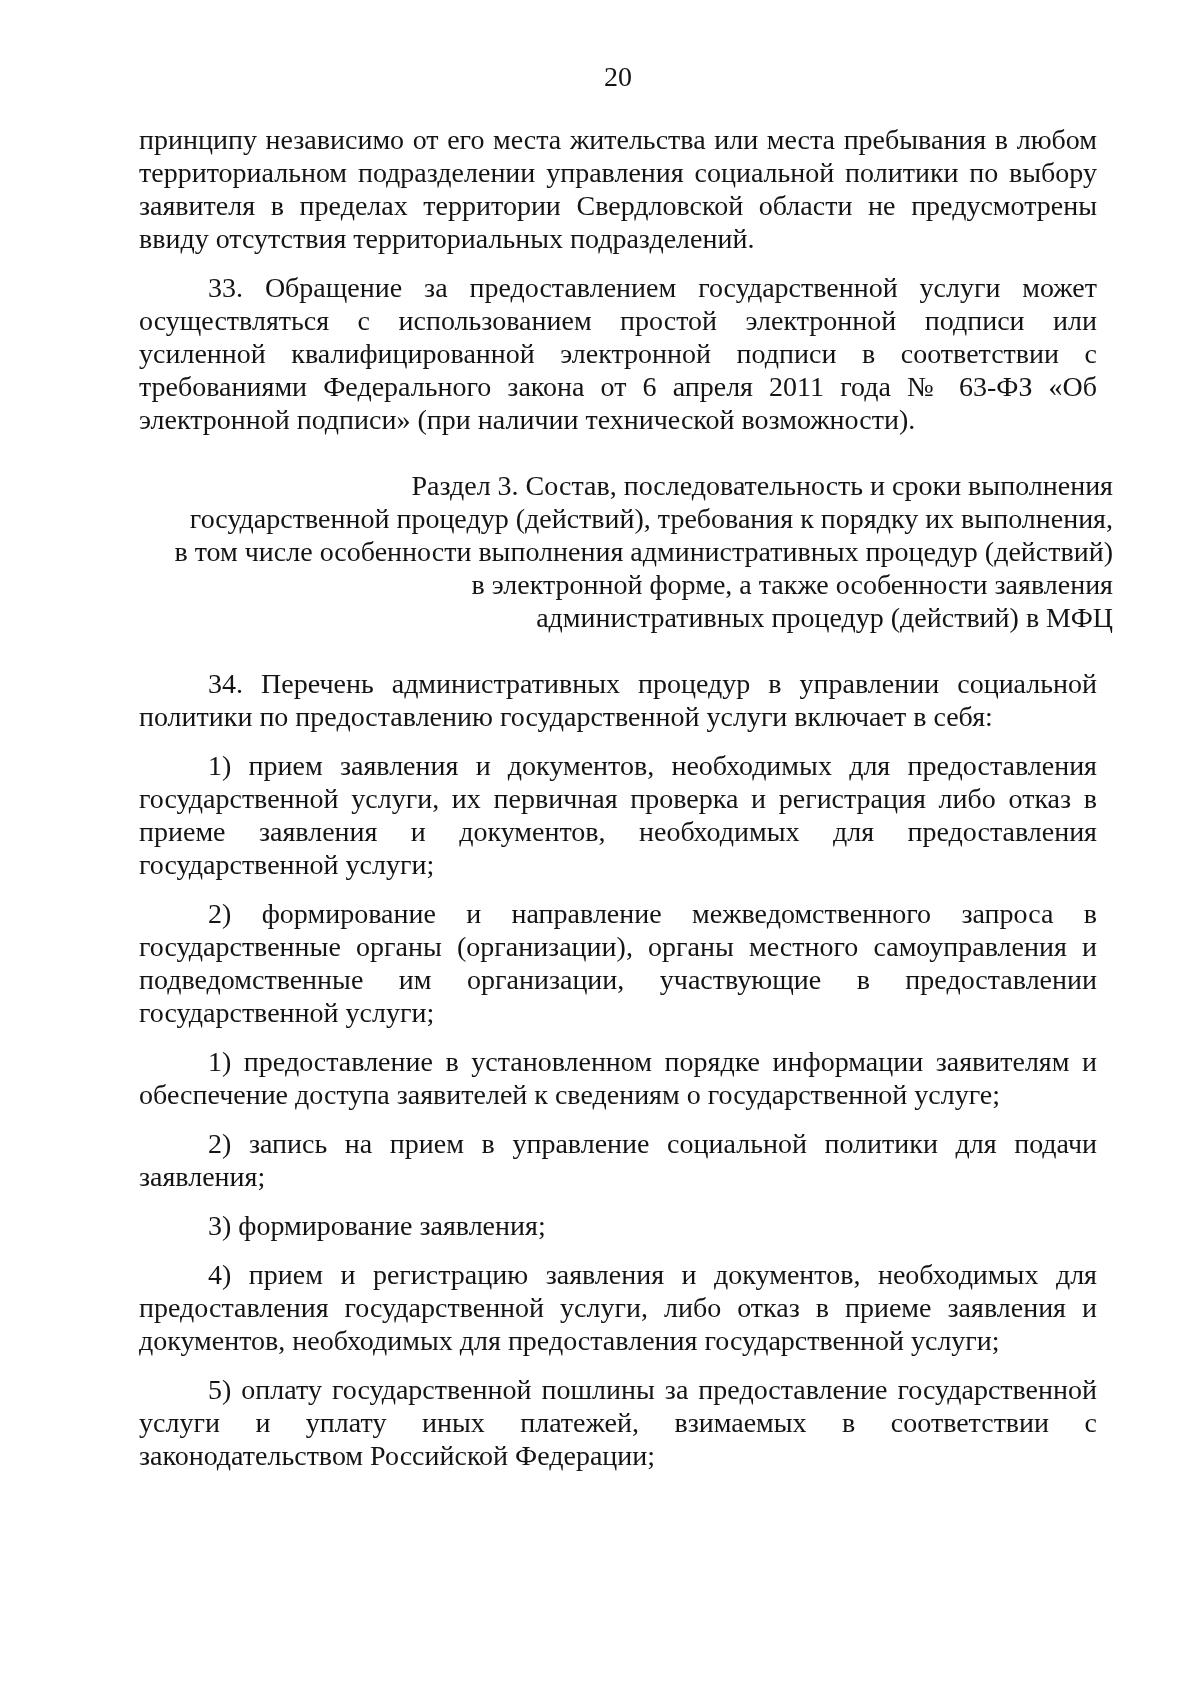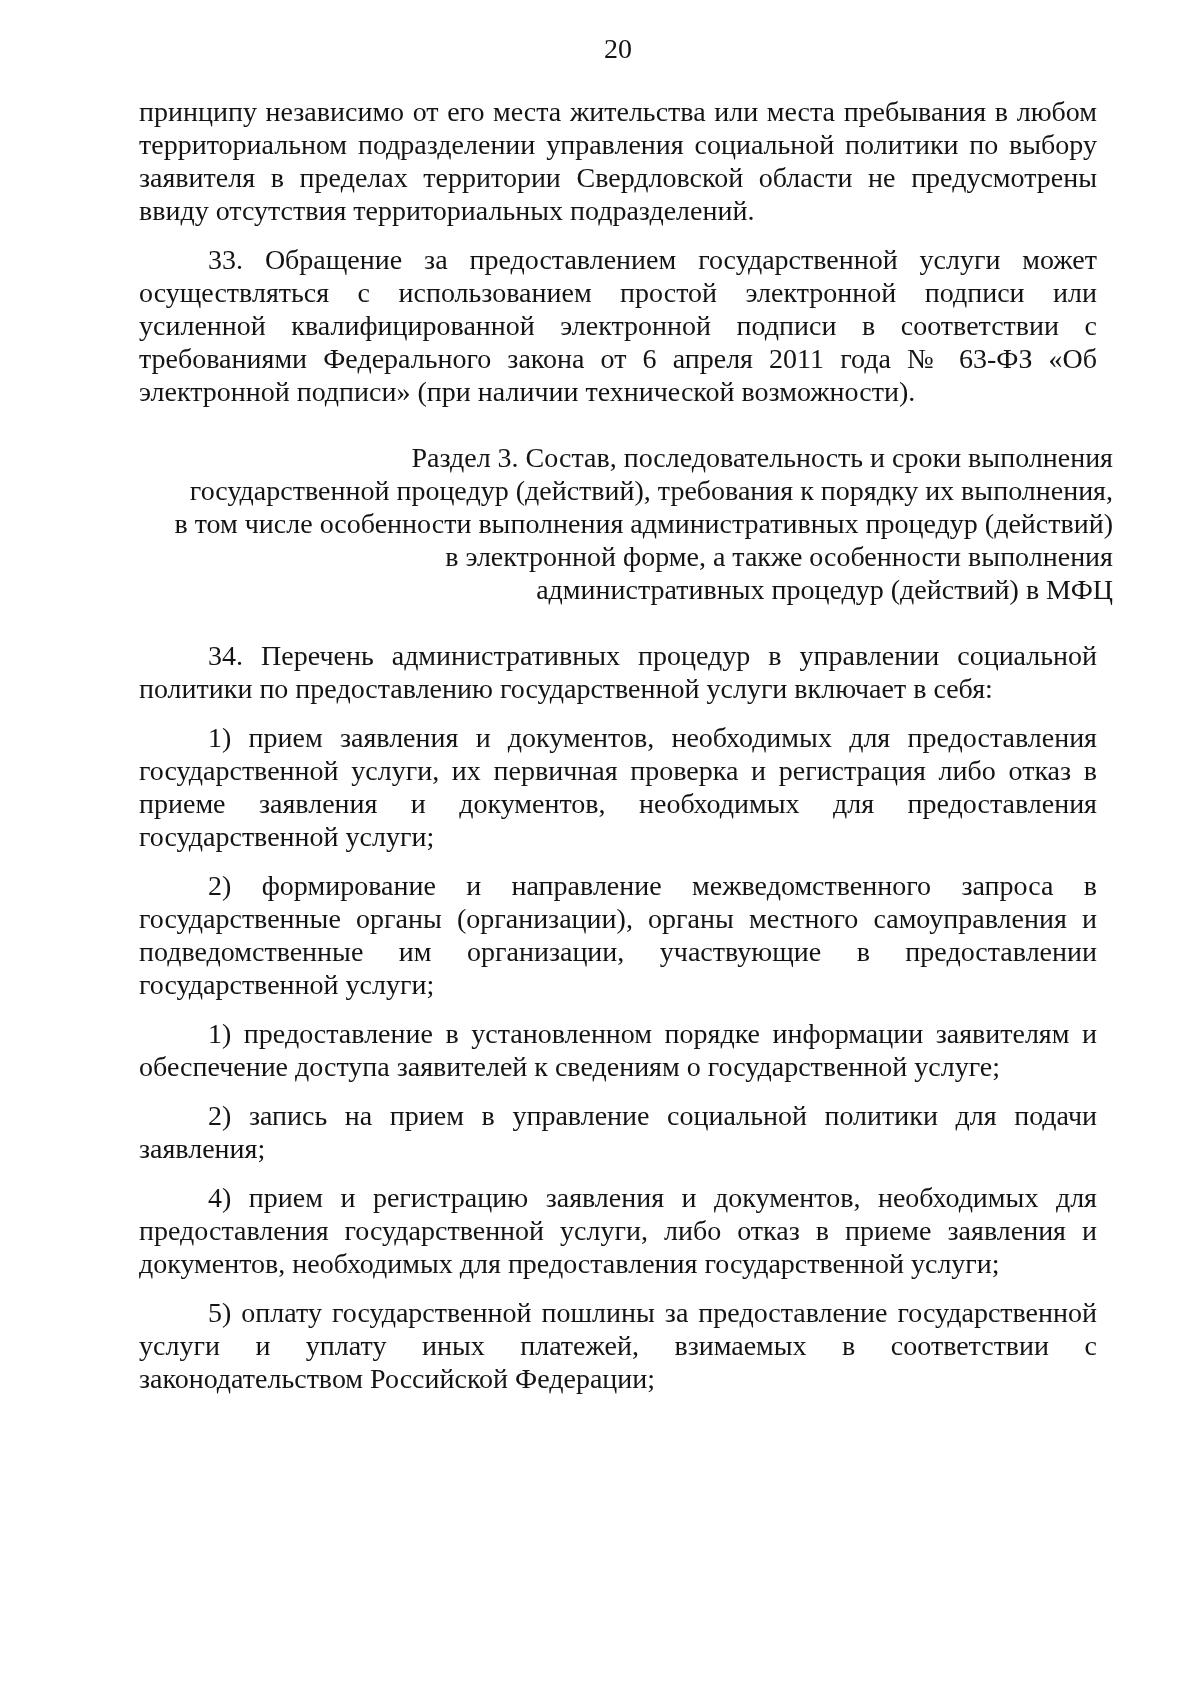--- a/index.html
+++ b/index.html
@@ -10,21 +10,21 @@
   .page {
     position: relative;
     width: 1200px;
     height: 1697px;
     box-sizing: border-box;
     background: #ffffff;
     color: #141414;
     font-family: "Liberation Serif", "DejaVu Serif", serif;
     font-size: 28px;
     line-height: 33px;
-    padding: 32px 87px 0 123px;
+    padding: 60px 87px 0 123px;
     overflow: hidden;
   }
   .pagenum {
     text-align: center;
     margin: 0 0 30px 0;
   }
   p {
     margin: 16px;
     text-align: justify;
   }
@@ -47,35 +47,36 @@
   <div class="pagenum">20</div>
 
   <p>принципу независимо от его места жительства или места пребывания в любом территориальном подразделении управления социальной политики по выбору заявителя в пределах территории Свердловской области не предусмотрены ввиду отсутствия территориальных подразделений.</p>
 
   <p class="indent">33. Обращение за предоставлением государственной услуги может осуществляться с использованием простой электронной подписи или усиленной квалифицированной электронной подписи в соответствии с требованиями Федерального закона от 6 апреля 2011 года № 63-ФЗ «Об электронной подписи» (при наличии технической возможности).</p>
 
   <div class="heading">
     <div>Раздел 3. Состав, последовательность и сроки выполнения</div>
     <div>государственной процедур (действий), требования к порядку их выполнения,</div>
     <div>в том числе особенности выполнения административных процедур (действий)</div>
-    <div>в электронной форме, а также особенности выполнения</div>
+    <div>в электронной форме, а также особенности заявления</div>
     <div>административных процедур (действий) в МФЦ</div>
   </div>
 
   <p class="indent">34. Перечень административных процедур в управлении социальной политики по предоставлению государственной услуги включает в себя:</p>
 
   <p class="indent">1) прием заявления и документов, необходимых для предоставления государственной услуги, их первичная проверка и регистрация либо отказ в приеме заявления и документов, необходимых для предоставления государственной услуги;</p>
 
   <p class="indent">2) формирование и направление межведомственного запроса в государственные органы (организации), органы местного самоуправления и подведомственные им организации, участвующие в предоставлении государственной услуги;</p>
 
 
 
 
   <p class="indent">1) предоставление в установленном порядке информации заявителям и обеспечение доступа заявителей к сведениям о государственной услуге;</p>
 
   <p class="indent">2) запись на прием в управление социальной политики для подачи заявления;</p>
 
+  <p class="indent">3) формирование заявления;</p>
 
   <p class="indent">4) прием и регистрацию заявления и документов, необходимых для предоставления государственной услуги, либо отказ в приеме заявления и документов, необходимых для предоставления государственной услуги;</p>
 
   <p class="indent">5) оплату государственной пошлины за предоставление государственной услуги и уплату иных платежей, взимаемых в соответствии с законодательством Российской Федерации;</p>
 
 </div>
 
 </body></html>

